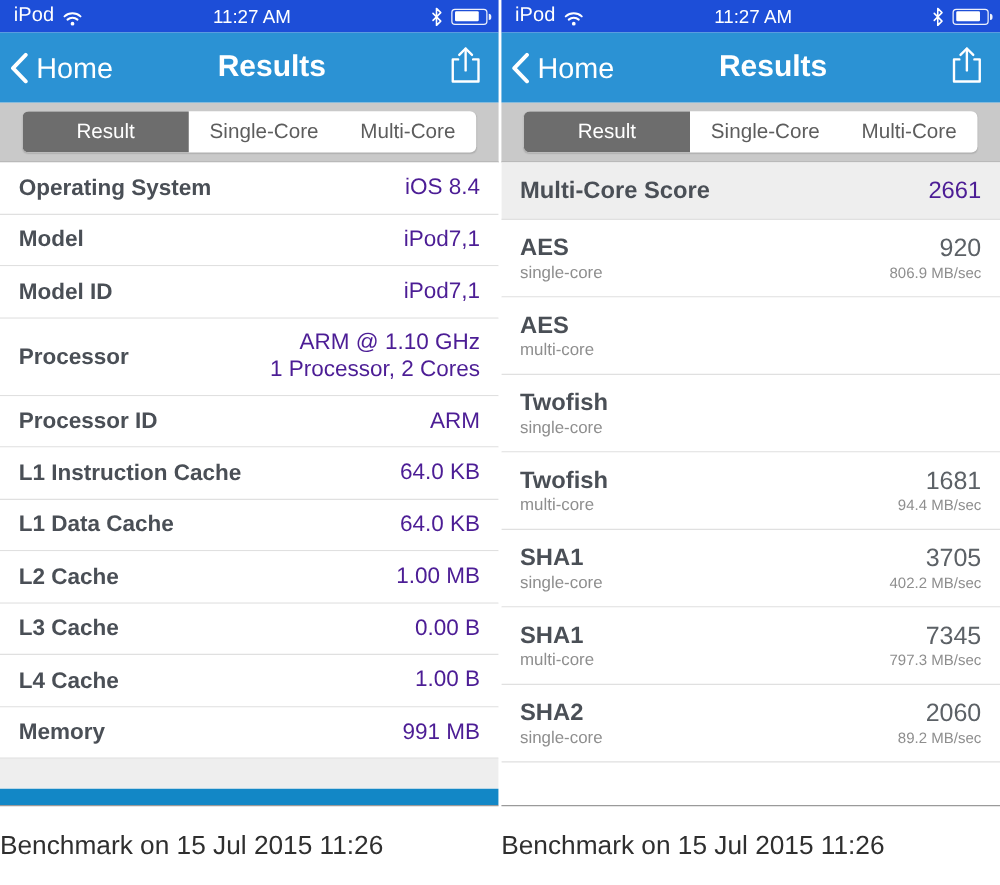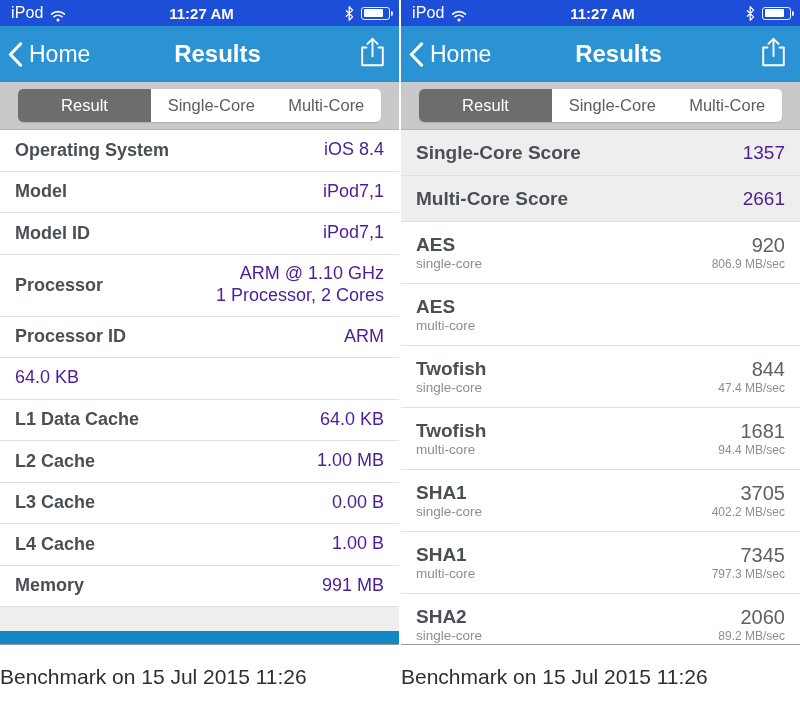--- a/index.html
+++ b/index.html
@@ -10,21 +10,21 @@
 
   .panel{position:relative;width:399px;height:708px;overflow:hidden;background:#fff;display:flex;flex-direction:column;}
   .panel.left{margin-right:2px;}
 
   
   .statusbar{height:26px;flex:0 0 26px;background:#1d4ed8;color:#fff;position:relative;}
   .sb-left{position:absolute;left:11px;top:0;height:26px;display:flex;align-items:center;gap:7px;}
   .sb-carrier{font-size:16px;letter-spacing:.1px;line-height:1;}
   .wifi-icon{display:inline-block;width:16px;height:12px;position:relative;top:1px;}
   .sb-center{position:absolute;left:0;right:12px;top:0;height:26px;display:flex;align-items:center;justify-content:center;
-             font-size:15px;font-weight:bold;letter-spacing:0px;margin-left:16px;}
+             font-size:15px;font-weight:normal;letter-spacing:0px;margin-left:16px;}
   .sb-right{position:absolute;right:9px;top:0;height:26px;display:flex;align-items:center;gap:7px;}
   .bt-icon{display:inline-block;width:9px;height:15px;}
   .battery{display:inline-block;width:29px;height:13px;border:1.5px solid rgba(255,255,255,.92);border-radius:3px;position:relative;box-sizing:border-box;}
   .battery::after{content:"";position:absolute;right:-4px;top:3.5px;width:2.5px;height:5px;background:rgba(255,255,255,.92);border-radius:0 2px 2px 0;}
   .battery .fill{position:absolute;left:1.5px;top:1.5px;bottom:1.5px;width:72%;background:#fff;border-radius:1px;}
 
   
   .navbar{height:56px;flex:0 0 56px;background:#2b92d4;position:relative;color:#fff;}
   .nav-back{position:absolute;left:8px;top:0;height:56px;display:flex;align-items:center;gap:6px;cursor:pointer;}
   .chev{display:block;width:15px;height:25px;}
@@ -155,20 +155,21 @@
       <div class="row info tall">
           <span class="k">Processor</span>
           <span class="v">ARM @ 1.10 GHz
 1 Processor, 2 Cores</span>
         </div>
       <div class="row info">
           <span class="k">Processor ID</span>
           <span class="v">ARM</span>
         </div>
       <div class="row info">
+          <span class="k">L1 Instruction Cache</span>
           <span class="v">64.0 KB</span>
         </div>
       <div class="row info">
           <span class="k">L1 Data Cache</span>
           <span class="v">64.0 KB</span>
         </div>
       <div class="row info">
           <span class="k">L2 Cache</span>
           <span class="v">1.00 MB</span>
         </div>
@@ -245,24 +246,20 @@
     <div class="segwrap">
       <div class="segmented">
         <div class="seg sel">Result</div>
         <div class="seg">Single-Core</div>
         <div class="seg">Multi-Core</div>
       </div>
     </div>
 
     <div class="tablewrap">
       <div class="row score alt">
-          <span class="k">Single-Core Score</span>
-          <span class="v">1357</span>
-        </div>
-      <div class="row score alt">
           <span class="k">Multi-Core Score</span>
           <span class="v">2661</span>
         </div>
 
       <div class="row bench">
         <div class="bench-col">
           <span class="bench-name">AES</span>
           <span class="bench-sub">single-core</span>
         </div>
         <div class="bench-col right">
@@ -276,24 +273,20 @@
           <span class="bench-name">AES</span>
           <span class="bench-sub">multi-core</span>
         </div>
       </div>
 
       <div class="row bench">
         <div class="bench-col">
           <span class="bench-name">Twofish</span>
           <span class="bench-sub">single-core</span>
         </div>
-        <div class="bench-col right">
-          <span class="bench-score">844</span>
-          <span class="bench-rate">47.4 MB/sec</span>
-        </div>
       </div>
 
       <div class="row bench">
         <div class="bench-col">
           <span class="bench-name">Twofish</span>
           <span class="bench-sub">multi-core</span>
         </div>
         <div class="bench-col right">
           <span class="bench-score">1681</span>
           <span class="bench-rate">94.4 MB/sec</span>

